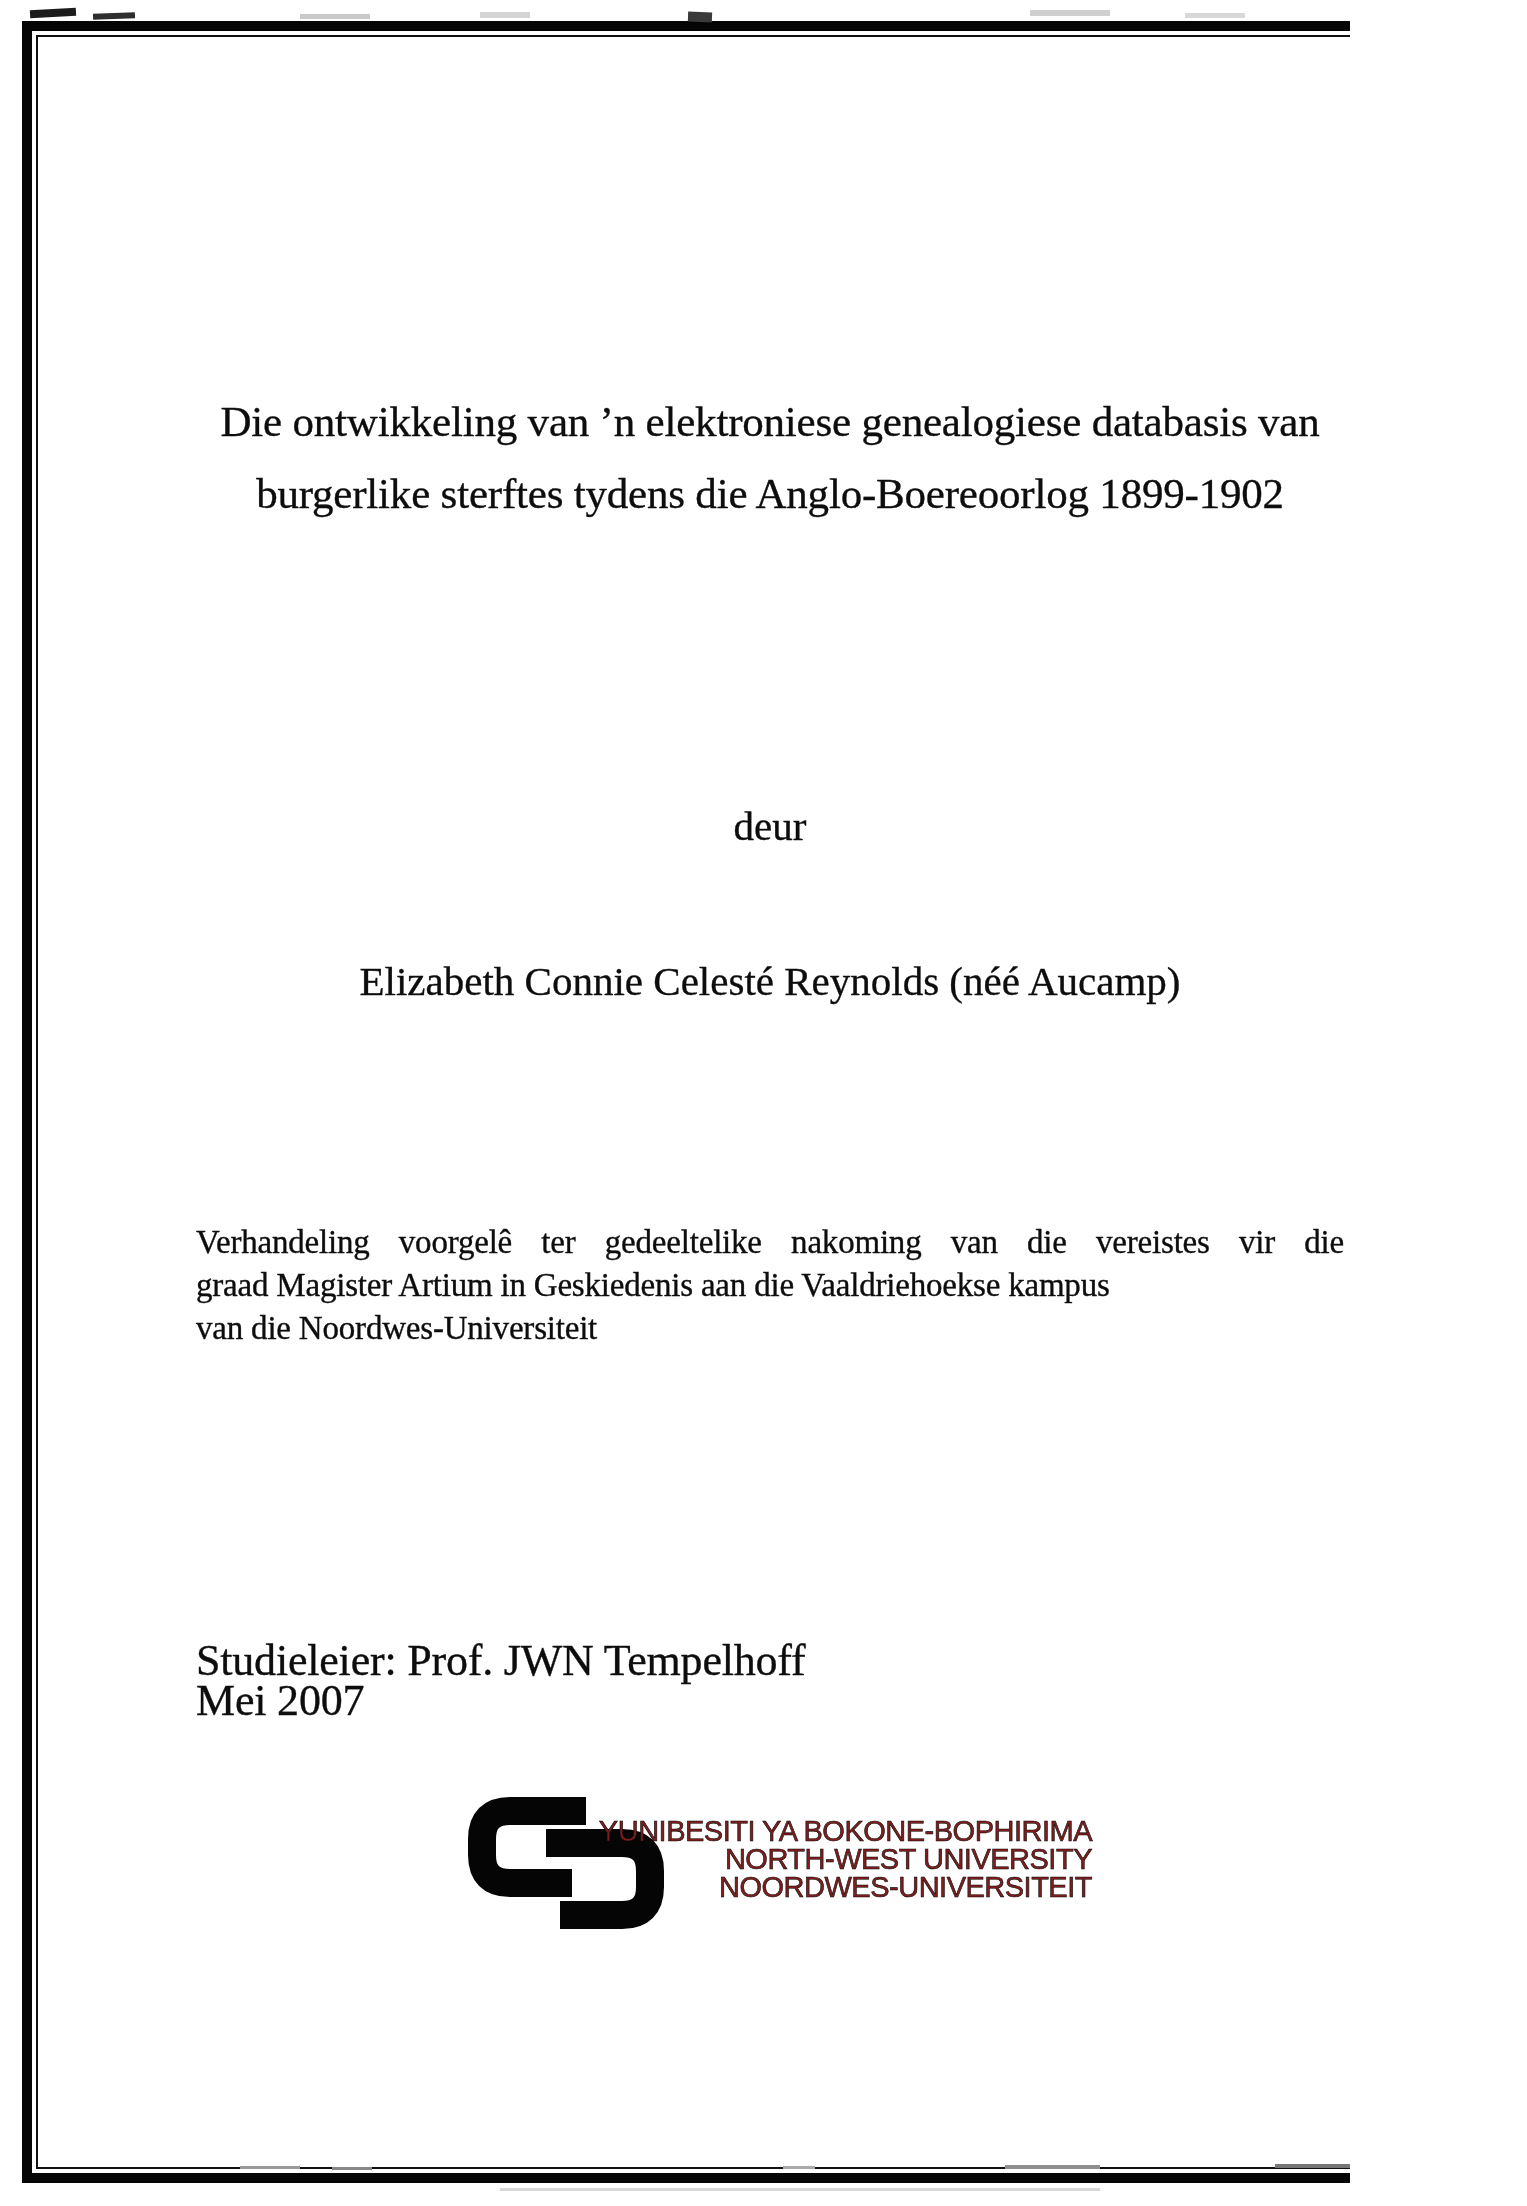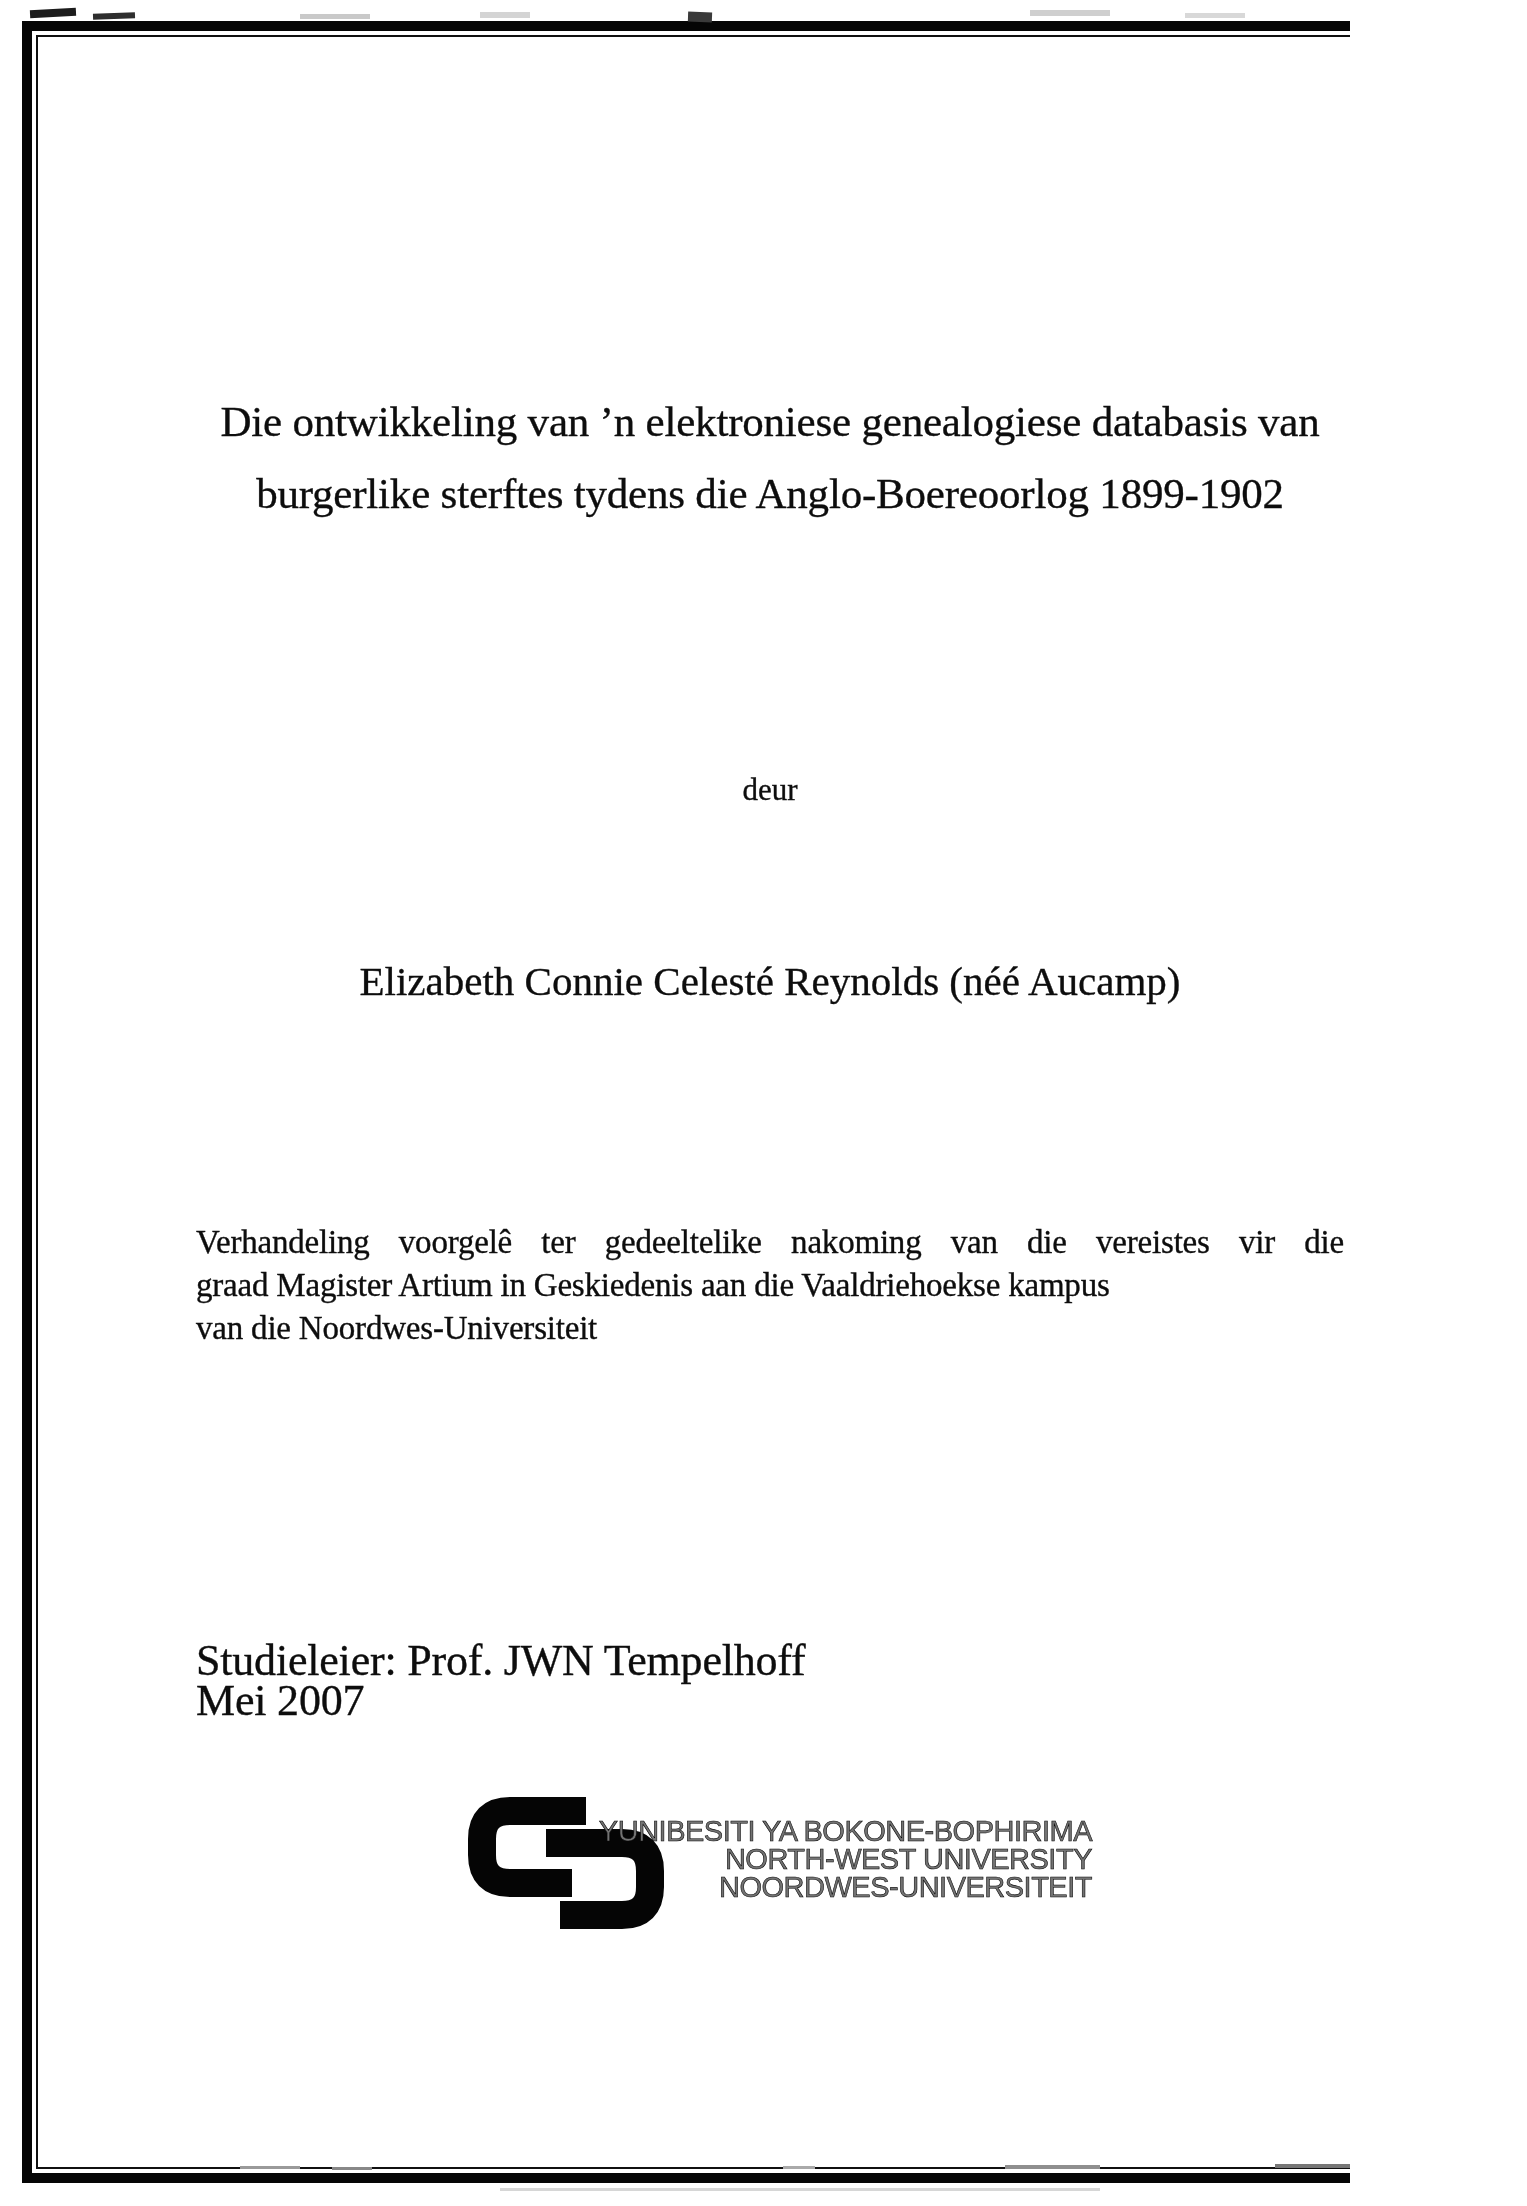--- a/index.html
+++ b/index.html
@@ -43,22 +43,22 @@
   }
   .title-line {
     font-size: 43px;
     line-height: 1;
     letter-spacing: -0.2px;
     white-space: nowrap;
   }
   .title-l1 { top: 400px; }
   .title-l2 { top: 472px; }
   .byline {
-    top: 774px;
-    font-size: 31px;
+    top: 806px;
+    font-size: 41px;
     line-height: 1;
   }
   .author {
     top: 961px;
     font-size: 41px;
     line-height: 1;
     white-space: nowrap;
   }
   .statement {
     position: absolute;
@@ -93,21 +93,21 @@
   .logo-text {
     position: absolute;
     left: 562px;
     top: 1817px;
     width: 530px;
     text-align: right;
     font-family: "Liberation Sans", "DejaVu Sans", sans-serif;
     font-size: 29px;
     line-height: 28px;
     letter-spacing: -0.5px;
-    color: #737373;
+    color: #7f1d1d;
     -webkit-text-stroke: 0.6px #0a0a0a;
     white-space: nowrap;
   }
   
   .smudge {
     position: absolute;
     pointer-events: none;
   }
 </style>
 </head>

